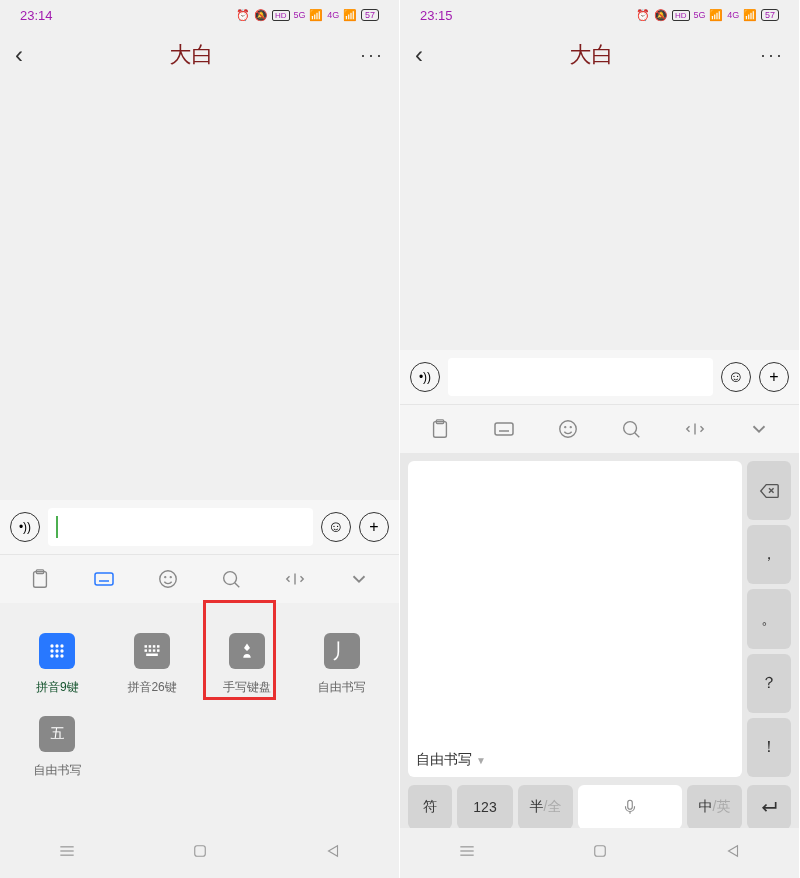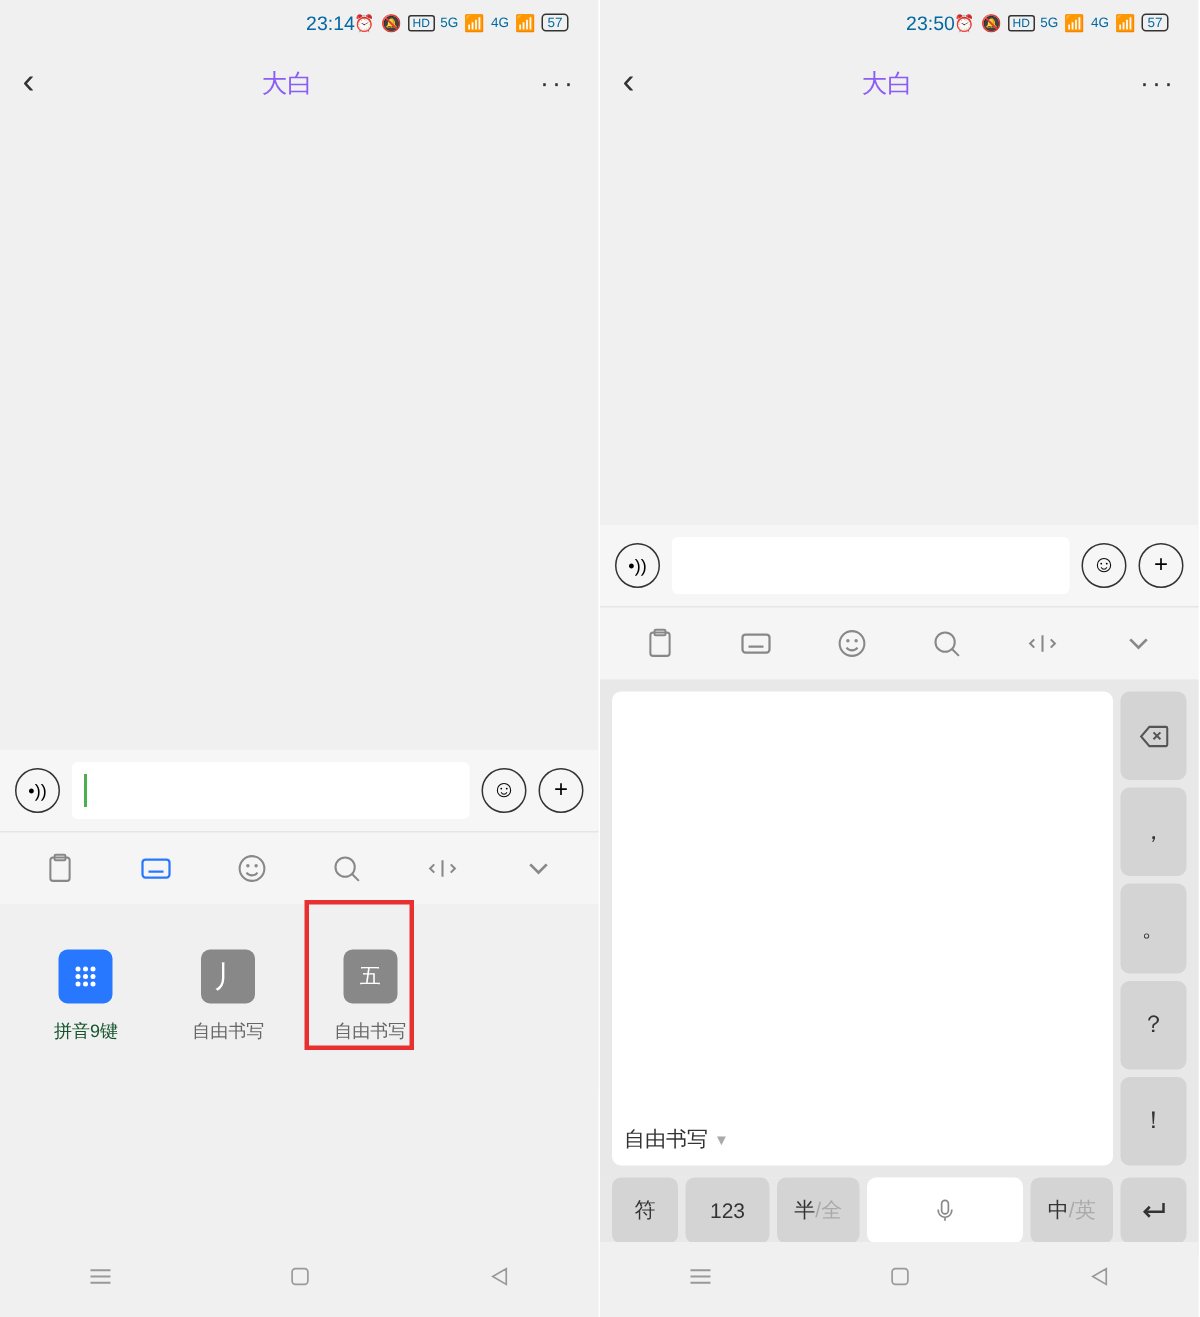--- a/index.html
+++ b/index.html
@@ -1,22 +1,22 @@
 <!DOCTYPE html>
 <html><head>
 <meta charset="utf-8">
 <style>
 *{margin:0;padding:0;box-sizing:border-box;font-family:-apple-system,BlinkMacSystemFont,"PingFang SC","Microsoft YaHei",sans-serif}
 body{background:#fff;width:800px;height:878px;display:flex}
 .phone{width:400px;height:878px;background:#f0f0f0;position:relative;border-right:1px solid #fff}
-.status-bar{height:30px;display:flex;align-items:center;justify-content:flex-end;padding:0 20px;font-size:13px;color:#0369a1;font-weight:500}
+.status-bar{height:30px;display:flex;align-items:center;justify-content:space-between;padding:0 20px;font-size:13px;color:#a21caf;font-weight:500}
 .status-icons{display:flex;gap:4px;align-items:center;font-size:11px}
 .nav-bar{height:50px;display:flex;align-items:center;justify-content:space-between;padding:0 15px}
 .back-btn{font-size:24px;color:#333}
-.title{font-size:17px;color:#8b5cf6;font-weight:500}
+.title{font-size:22px;color:#7f1d1d;font-weight:500}
 .more-btn{font-size:18px;color:#333;letter-spacing:2px}
 .chat-area{height:420px}
 .input-bar{background:#f6f6f6;display:flex;align-items:center;padding:8px 10px;gap:8px}
 .input-bar-2{background:#f6f6f6;display:flex;align-items:center;padding:8px 10px;gap:8px;margin-top:-75px}
 .voice-btn,.emoji-btn,.plus-btn{width:30px;height:30px;border-radius:50%;border:1.5px solid #333;display:flex;align-items:center;justify-content:center;font-size:16px}
 .text-input{flex:1;height:38px;background:#fff;border-radius:4px;padding:0 8px;display:flex;align-items:center}
 .cursor{width:2px;height:22px;background:#4caf50}
 .toolbar{background:#f5f5f5;display:flex;align-items:center;justify-content:space-around;padding:10px 8px;border-top:1px solid #e5e5e5}
 .tool-icon{width:28px;height:28px;display:flex;align-items:center;justify-content:center;color:#888}
 .tool-icon.active{color:#2878ff}
@@ -126,20 +126,44 @@
             <circle cx="12" cy="12" r="2"></circle>
             <circle cx="18" cy="12" r="2"></circle>
             <circle cx="6" cy="18" r="2"></circle>
             <circle cx="12" cy="18" r="2"></circle>
             <circle cx="18" cy="18" r="2"></circle>
           </svg>
         </div>
       <span class="kb-label blue">拼音9键</span>
     </div>
     <div class="kb-option">
+      <div class="kb-icon gray">
+          <svg width="20" height="20" viewBox="0 0 24 24" fill="#fff">
+            <rect x="3" y="5" width="3" height="3"></rect>
+            <rect x="8" y="5" width="3" height="3"></rect>
+            <rect x="13" y="5" width="3" height="3"></rect>
+            <rect x="18" y="5" width="3" height="3"></rect>
+            <rect x="3" y="10" width="3" height="3"></rect>
+            <rect x="8" y="10" width="3" height="3"></rect>
+            <rect x="13" y="10" width="3" height="3"></rect>
+            <rect x="18" y="10" width="3" height="3"></rect>
+            <rect x="5" y="15" width="14" height="3"></rect>
+          </svg>
+        </div>
+      <span class="kb-label">拼音26键</span>
+    </div>
+    <div class="kb-option">
+      <div class="kb-icon gray">
+          <svg width="18" height="18" viewBox="0 0 24 24" fill="#fff">
+            <path d="M12 2L8 8l4 4 4-4-4-6zm0 14c-3 0-5 2-5 5h10c0-3-2-5-5-5z"></path>
+          </svg>
+        </div>
+      <span class="kb-label">手写键盘</span>
+    </div>
+    <div class="kb-option">
       <div class="kb-icon gray" style="font-size:20px">丿</div>
       <span class="kb-label">自由书写</span>
     </div>
     <div class="kb-option">
       <div class="kb-icon gray">五</div>
       <span class="kb-label">自由书写</span>
     </div>
   </div>
   <div class="highlight-red" style="left:203px;top:600px;width:73px;height:100px"></div>
   <div class="sys-nav">
@@ -152,21 +176,21 @@
           <rect x="5" y="5" width="14" height="14" rx="3"></rect>
         </svg></span>
     <span class="sys-btn"><svg width="18" height="18" viewBox="0 0 24 24" fill="none" stroke="currentColor" stroke-width="1.5">
           <polygon points="18,5 6,12 18,19"></polygon>
         </svg></span>
   </div>
 </div>
 
 <div class="phone">
   <div class="status-bar">
-    <span>23:50</span>
+    <span>23:15</span>
     <span class="status-icons">
       <span>⏰</span>
       <span>🔕</span>
       <span style="border:1px solid #333;border-radius:2px;padding:0 2px;font-size:8px">HD</span>
       <span style="font-size:9px">5G</span>
       <span>📶</span>
       <span style="font-size:9px">4G</span>
       <span>📶</span>
       <span style="border:1px solid #333;border-radius:3px;padding:0 3px;font-size:9px">57</span>
     </span>

